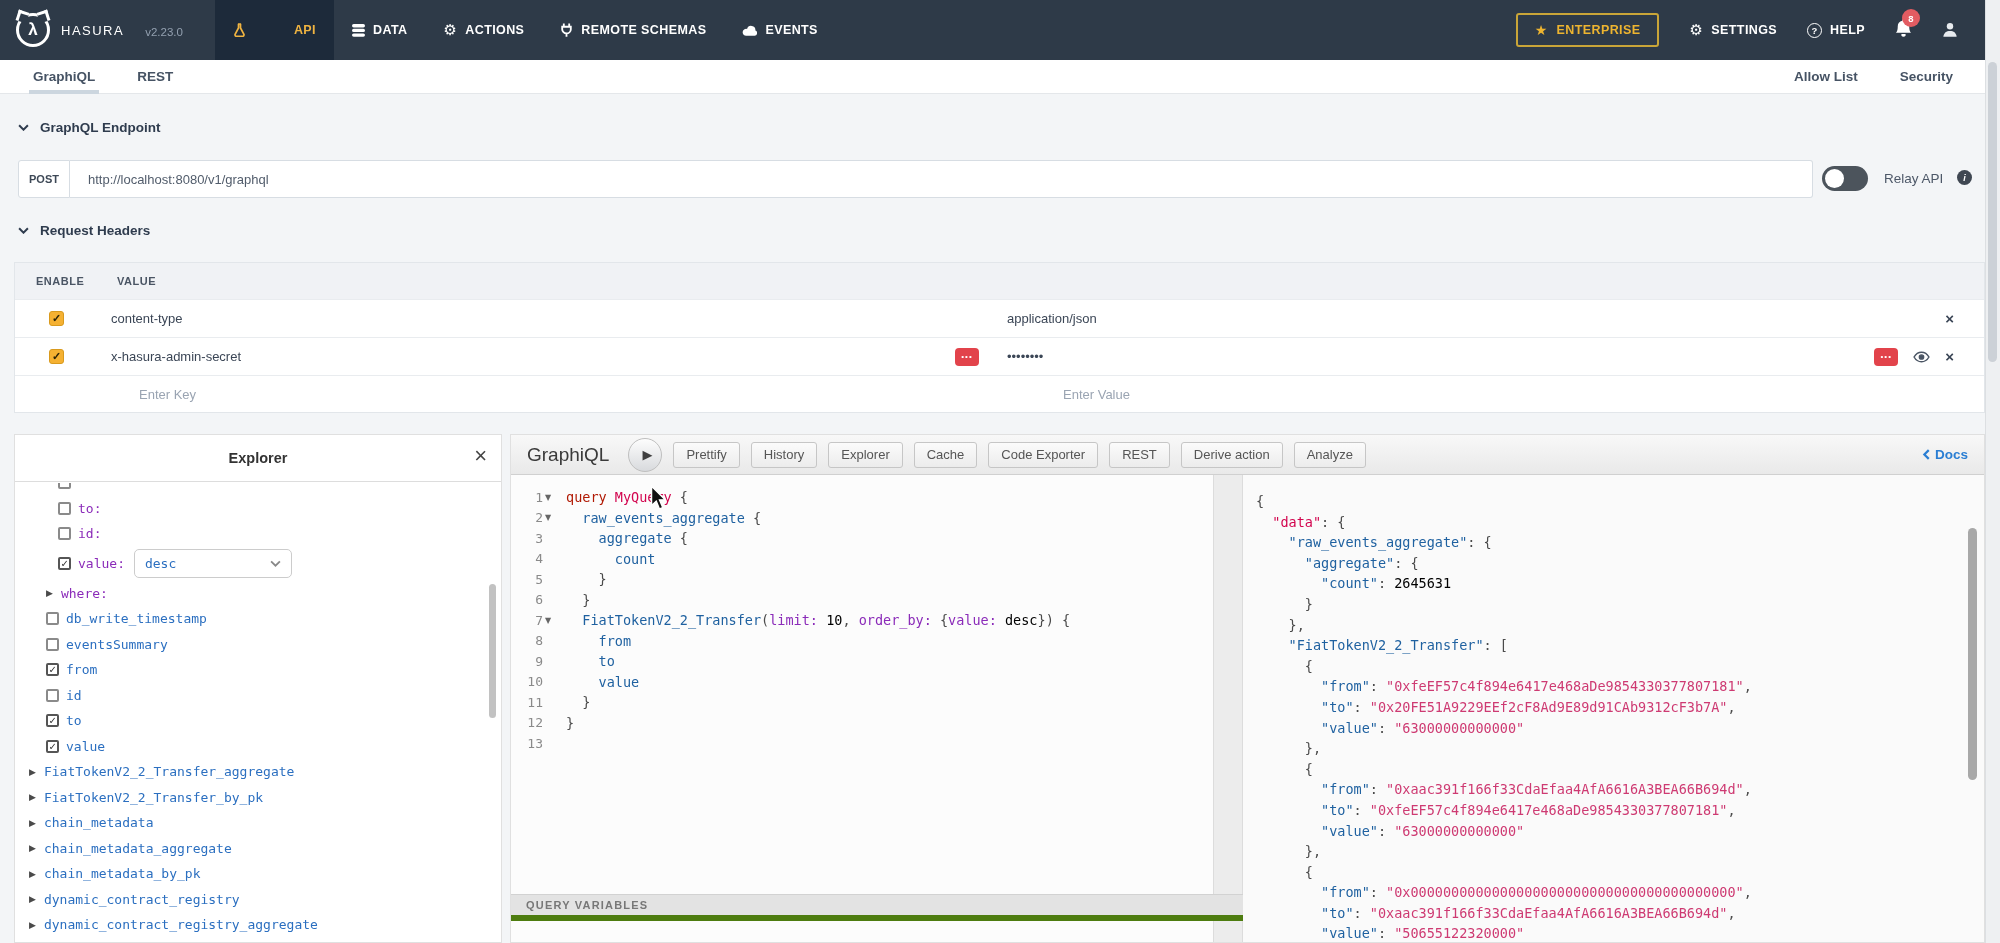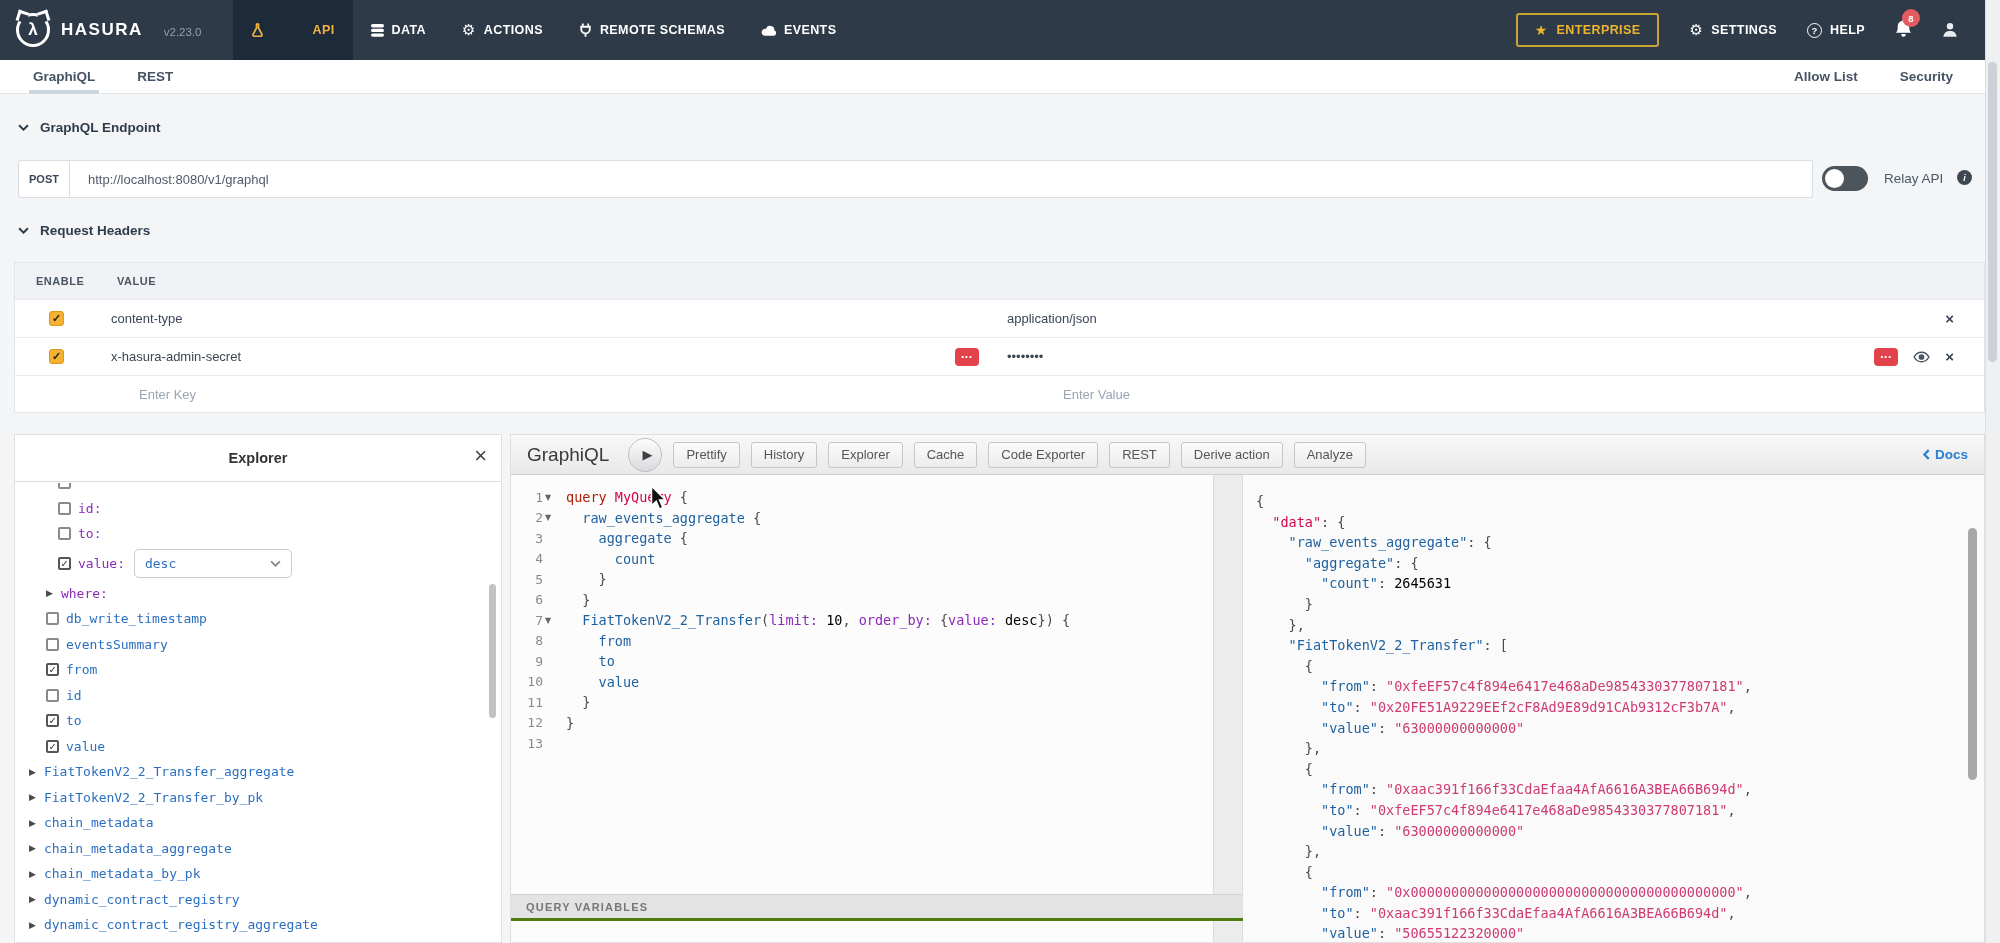--- a/index.html
+++ b/index.html
@@ -11,21 +11,21 @@
   }
   .uicon { font-family: "DejaVu Sans", sans-serif; }
 
   
   .nav { position:absolute; top:0; left:0; width:2000px; height:60px; background:#2e3a48; display:flex; align-items:center; color:#fff; z-index:5; }
   .brand { display:flex; align-items:center; padding-left:16px; }
   .logo { width:34px; height:34px; border:3px solid #fff; border-radius:50%; display:flex; align-items:center; justify-content:center; font-size:17px; font-weight:bold; color:#fff; position:relative; }
   .logo::before, .logo::after { content:""; position:absolute; top:-5px; width:8px; height:8px; background:#2e3a48; border:3px solid #fff; border-bottom:none; border-right:none; }
   .logo::before { left:-2px; transform:rotate(18deg); }
   .logo::after { right:-2px; transform:rotate(72deg); }
-  .brand-name { font-size:17px; font-weight:bold; letter-spacing:1.5px; margin-left:11px; }
+  .brand-name { font-size:13px; font-weight:normal; letter-spacing:1.5px; margin-left:11px; }
   .version { color:#93a0b0; font-size:11.5px; margin-left:21px; margin-top:3px; }
   .nav-items { display:flex; height:100%; margin-left:32px; }
   .nav-item { display:flex; align-items:center; gap:8px; padding:0 18px; font-size:12.5px; font-weight:bold; letter-spacing:.4px; color:#fff; cursor:pointer; }
   .nav-item.active { background:#1d2a3a; color:#f0b441;gap:48px; }
   .nav-item .nico { display:flex; align-items:center; }
   .nav-right { margin-left:auto; display:flex; align-items:center; gap:30px; padding-right:42px; }
   .enterprise { display:flex; align-items:center; gap:9px; border:2px solid #c9a538; color:#edb430; padding:7px 17px; border-radius:3px; font-weight:bold; font-size:12.5px; letter-spacing:.4px; cursor:pointer; }
   .enterprise .star { color:#edb430; font-size:14px; }
   .nav-util { display:flex; align-items:center; gap:8px; font-size:12.5px; font-weight:bold; letter-spacing:.4px; cursor:pointer; }
   .qmark { width:15px; height:15px; border:1.5px solid #fff; border-radius:50%; display:flex; align-items:center; justify-content:center; font-size:9.5px; font-weight:bold; }
@@ -92,21 +92,21 @@
   .tbtn { margin-left:11px; height:26px; padding:0 12px; background:linear-gradient(#fbfbfb,#ececec); border:1px solid #c6c6c6; border-radius:3px; font-size:13px; color:#555; display:flex; align-items:center; cursor:pointer; }
   .docs-link { margin-left:auto; color:#2a7ed3; font-size:13.5px; font-weight:bold; display:flex; align-items:center; gap:5px; cursor:pointer; }
   .workarea { flex:1; display:flex; position:relative; overflow:hidden; }
   .editor { width:702px; flex:none; background:#fcfcfc; display:flex; padding-top:12px; }
   .gutter { width:46px; flex:none; color:#8a8a8a; font-family:"DejaVu Sans Mono",monospace; font-size:13px; }
   .ln { height:20.5px; display:flex; justify-content:flex-end; align-items:center; padding-right:3px; gap:2px; }
   .fold { font-size:8px; color:#666; width:9px; }
   .code { flex:1; padding-left:9px; font-family:"DejaVu Sans Mono",monospace; font-size:13.5px; line-height:20.5px; white-space:pre; color:#4a4a4a; }
   .divider { width:30px; flex:none; background:#ececec; border-left:1px solid #dcdcdc; border-right:1px solid #dcdcdc; }
   .results { flex:1; background:#fafafa; padding:16px 0 0 13px; font-family:"DejaVu Sans Mono",monospace; font-size:13.5px; line-height:20.6px; white-space:pre; color:#4a4a4a; position:relative; }
-  .qvbar { position:absolute; left:0; top:419px; width:732px; height:27px; background:#e3e3e3; border-top:1px solid #d2d2d2; border-bottom:3px solid #4d7c0f; display:flex; align-items:center; padding-left:15px; font-size:11px; font-weight:bold; letter-spacing:1.2px; color:#777; z-index:2; }
+  .qvbar { position:absolute; left:0; top:419px; width:732px; height:27px; background:#e3e3e3; border-top:1px solid #d2d2d2; border-bottom:6px solid #4d7c0f; display:flex; align-items:center; padding-left:15px; font-size:11px; font-weight:bold; letter-spacing:1.2px; color:#777; z-index:2; }
   .res-scroll { position:absolute; right:7px; top:53px; width:9px; height:252px; background:#a8a8a8; border-radius:5px; }
 
   .tk-k { color:#B11A04; } .tk-d { color:#D2054E; } .tk-p { color:#1F61A0; }
   .tk-a { color:#8B2BB9; } .tk-n { color:#000000; } .tk-u { color:#4a4a4a; }
   .tk-s { color:#CE3A72; }
 
   
   .winscroll { position:absolute; top:0; right:0; width:15px; height:943px; background:#eef0f2; border-left:1px solid #dcdfe2; z-index:20; }
   .winthumb { position:absolute; top:62px; left:2px; width:9px; height:300px; background:#ccd1d7; border-radius:5px; }
 
@@ -291,25 +291,25 @@
     <span>Explorer</span>
     <span class="exp-close">×</span>
   </div>
   <div class="exp-body" id="exp-list">
       <div class="exp-row ind-arg clip">
         <span class="exp-cb"></span>
         <span class="lbl-arg"></span>
       </div>
       <div class="exp-row ind-arg">
         <span class="exp-cb"></span>
+        <span class="lbl-arg">to:</span>
+      </div>
+      <div class="exp-row ind-arg">
+        <span class="exp-cb"></span>
         <span class="lbl-arg">id:</span>
-      </div>
-      <div class="exp-row ind-arg">
-        <span class="exp-cb"></span>
-        <span class="lbl-arg">to:</span>
       </div>
       <div class="exp-row ind-arg drop">
         <span class="exp-cb on">✓</span>
         <span class="lbl-arg">value:</span>
         <span class="exp-select">
           <span>desc</span>
           <span class="sel-chev">
             <svg width="11" height="7" viewBox="0 0 10 6" fill="none" stroke="#888" stroke-width="1.6">
               <path d="M1 1l4 4 4-4"></path>
             </svg>

